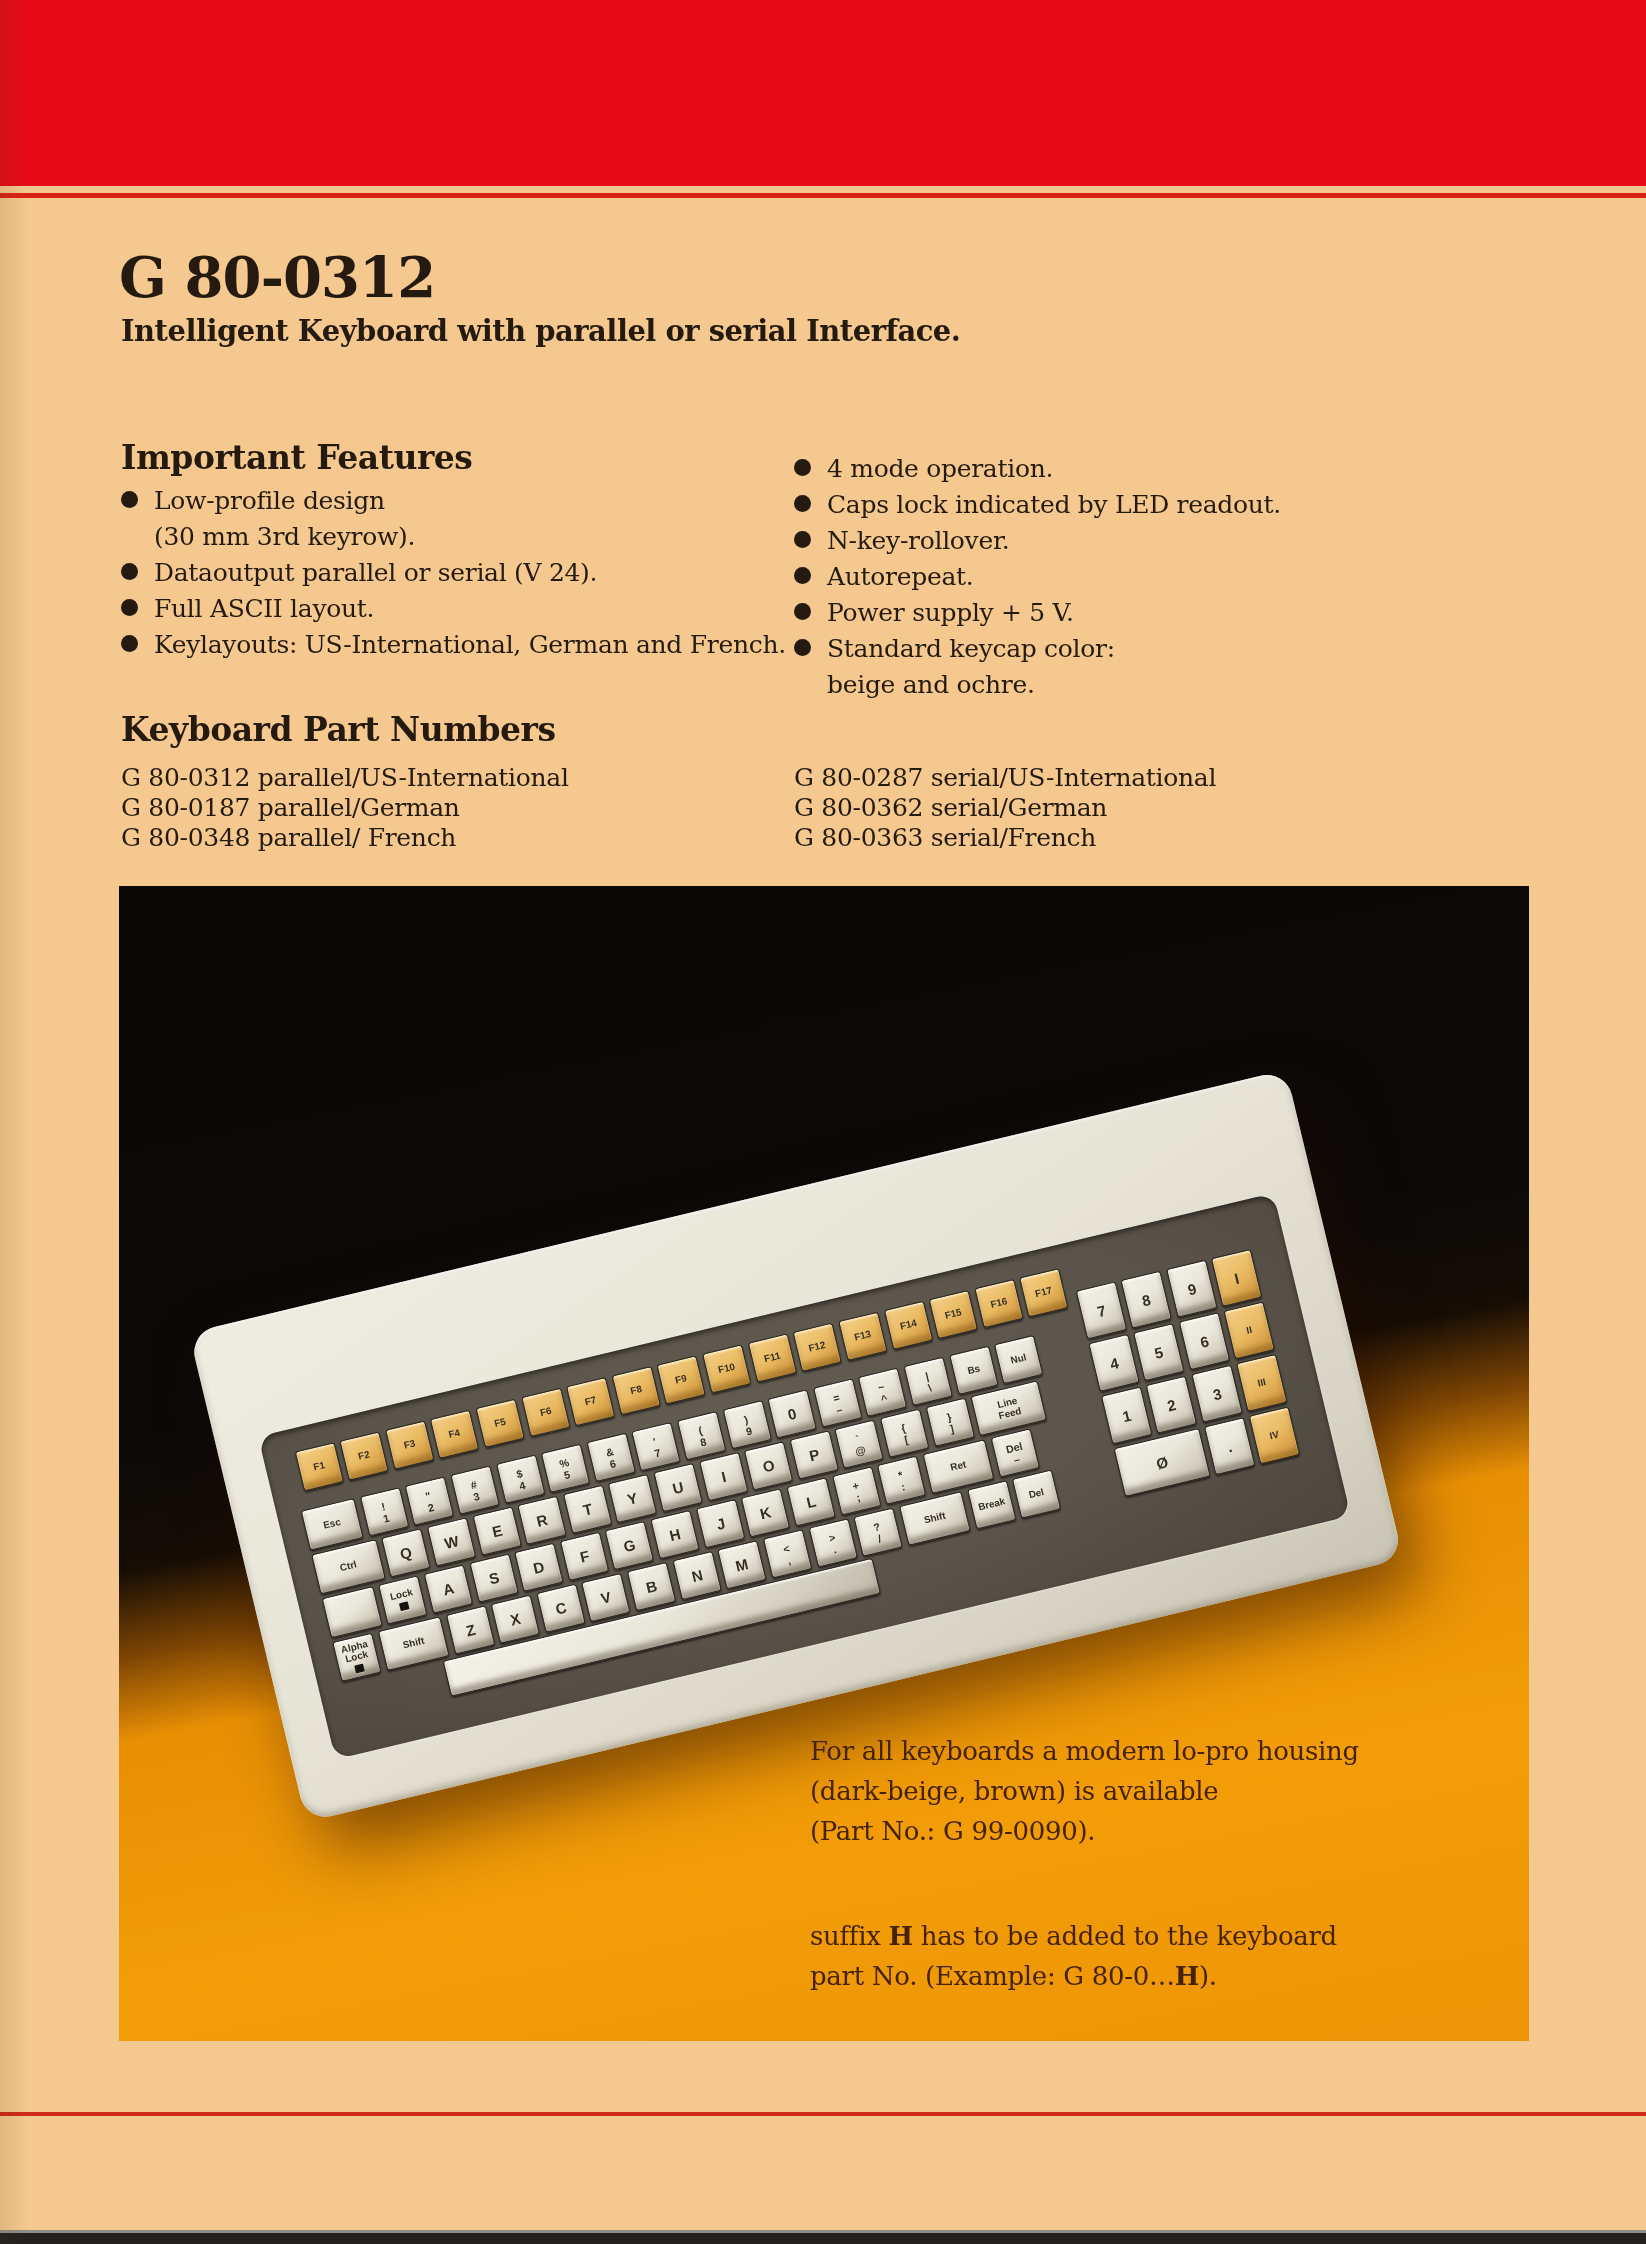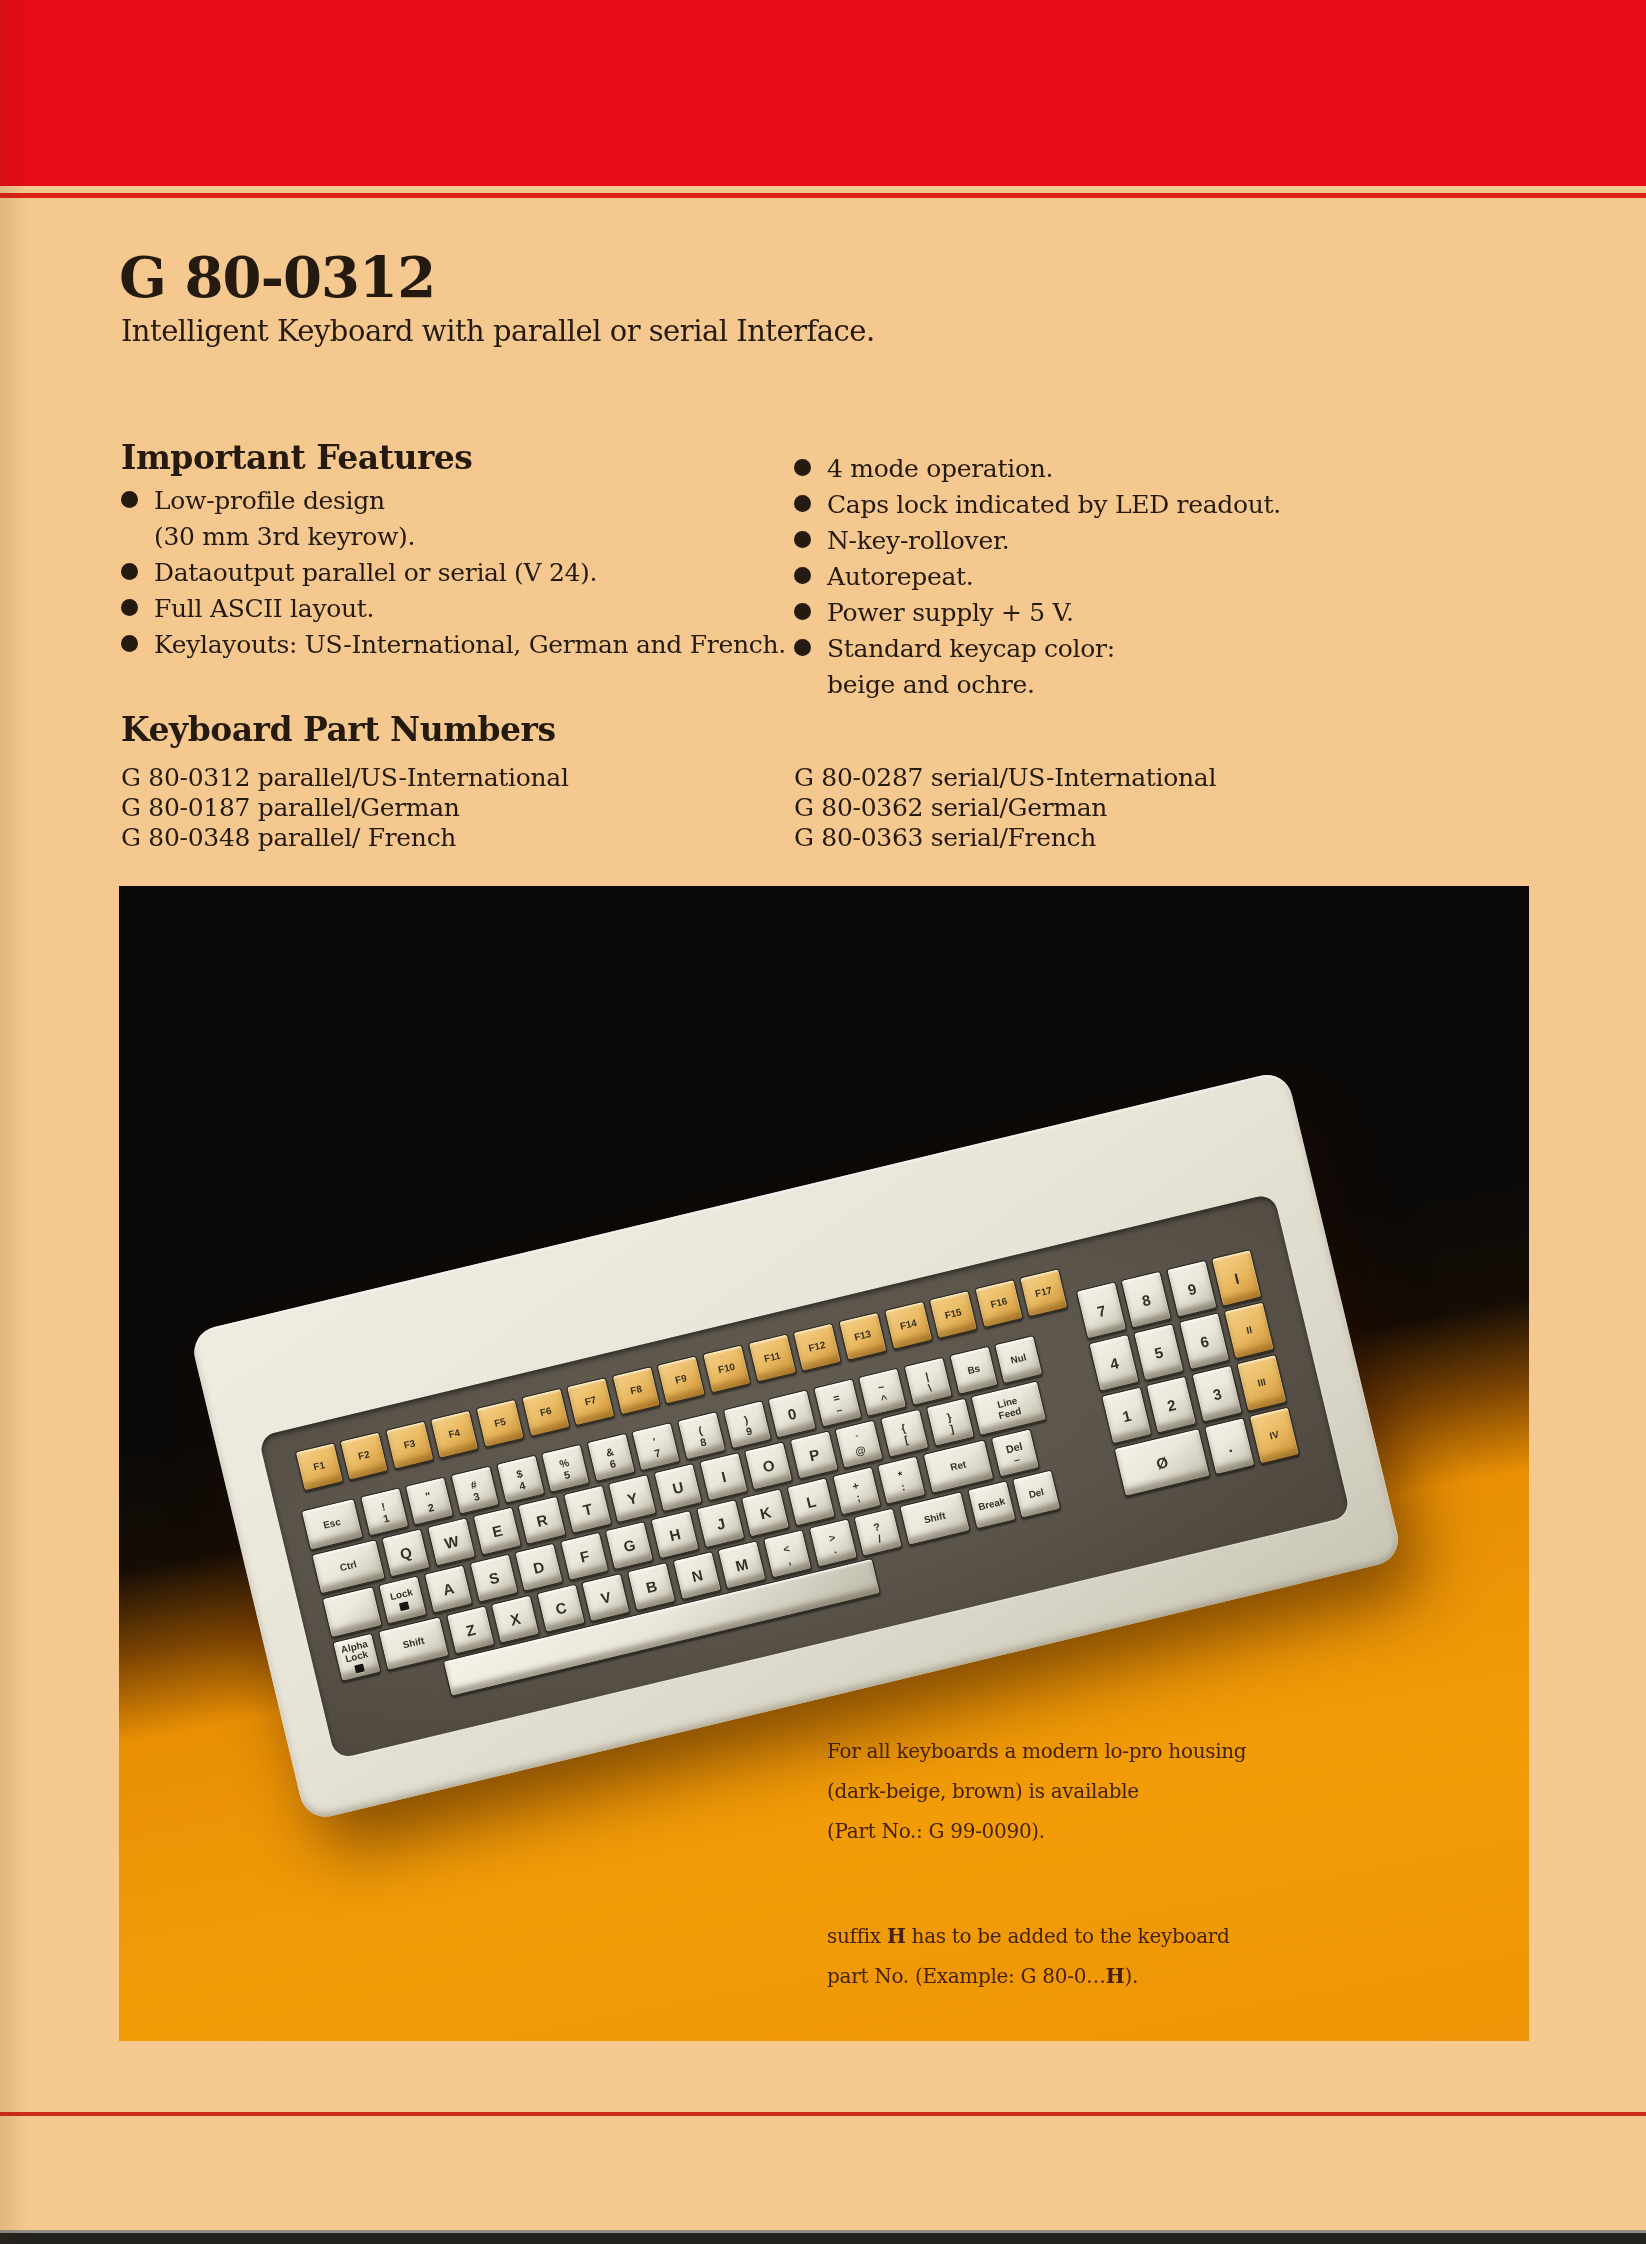--- a/index.html
+++ b/index.html
@@ -10,31 +10,31 @@
     color:#241a10;
   }
   .abs{position:absolute;}
   
   .band-top{left:0;top:0;width:1646px;height:186px;}
   .band-gap{left:0;top:186px;width:1646px;height:7.5px;}
   .rule-top{left:0;top:193px;width:1646px;height:4.7px;}
   
   .title-block{left:119px;top:248px;width:1305px;}
   .page-title{font-size:56px;font-weight:bold;letter-spacing:-0.9px;margin:0;line-height:58px;}
-  .page-subtitle{font-size:29px;font-weight:normal;margin:7.5px 0 0 1.9px;letter-spacing:-0.5px;}
+  .page-subtitle{font-size:29px;font-weight:bold;margin:7.5px 0 0 1.9px;letter-spacing:-0.5px;}
   
   .sec-heading{font-size:33px;font-weight:bold;letter-spacing:-0.5px;}
   .feat-col{width:681px;}
   .feat-item{position:relative;padding-left:33px;font-size:25px;line-height:36px;letter-spacing:-0.3px;}
   .feat-item .dot{position:absolute;left:0;top:8.4px;width:17px;height:17px;border-radius:50%;background:#241a10;}
   .pn-row{font-size:25px;line-height:30px;letter-spacing:-0.3px;}
   
   .photo{left:119px;top:886px;width:1410px;height:1155px;overflow:hidden;
     background:linear-gradient(169deg,#0a0807 0%,#0c0a08 40%,#160d05 48%,#7c4403 54%,#e88f04 60%,#f29d08 78%,#ee9406 100%);}
-  .caption{left:708px;top:845px;width:597px;color:#44220c;font-size:20px;line-height:40px;letter-spacing:-0.3px;}
+  .caption{left:691px;top:845px;width:597px;color:#44220c;font-size:26px;line-height:40px;letter-spacing:-0.3px;}
   .cap-para + .cap-para{margin-top:65px;}
   
   .kb-rot{position:absolute;left:70px;top:447px;width:1128px;height:503px;
     transform:rotate(-13.5deg);transform-origin:0 0;}
   .kb{position:absolute;left:0;top:0;width:1128px;height:503px;border-radius:26px;
     background:linear-gradient(160deg,#efece1 0%,#e7e4d7 45%,#d9d5c6 80%,#c9c5b5 100%);
     box-shadow:15px 37px 65px rgba(35,10,0,0.5), inset 0 1.9px 2.8px rgba(255,255,255,0.7), inset 0 -3.7px 7.5px rgba(120,110,90,0.45);
   }
   .kb-bezel{position:absolute;left:43px;top:117px;width:1044px;height:332px;border-radius:17px;
     background:radial-gradient(ellipse at 45% 35%,#645d52 0%,#5a544a 55%,#4c463d 100%);

